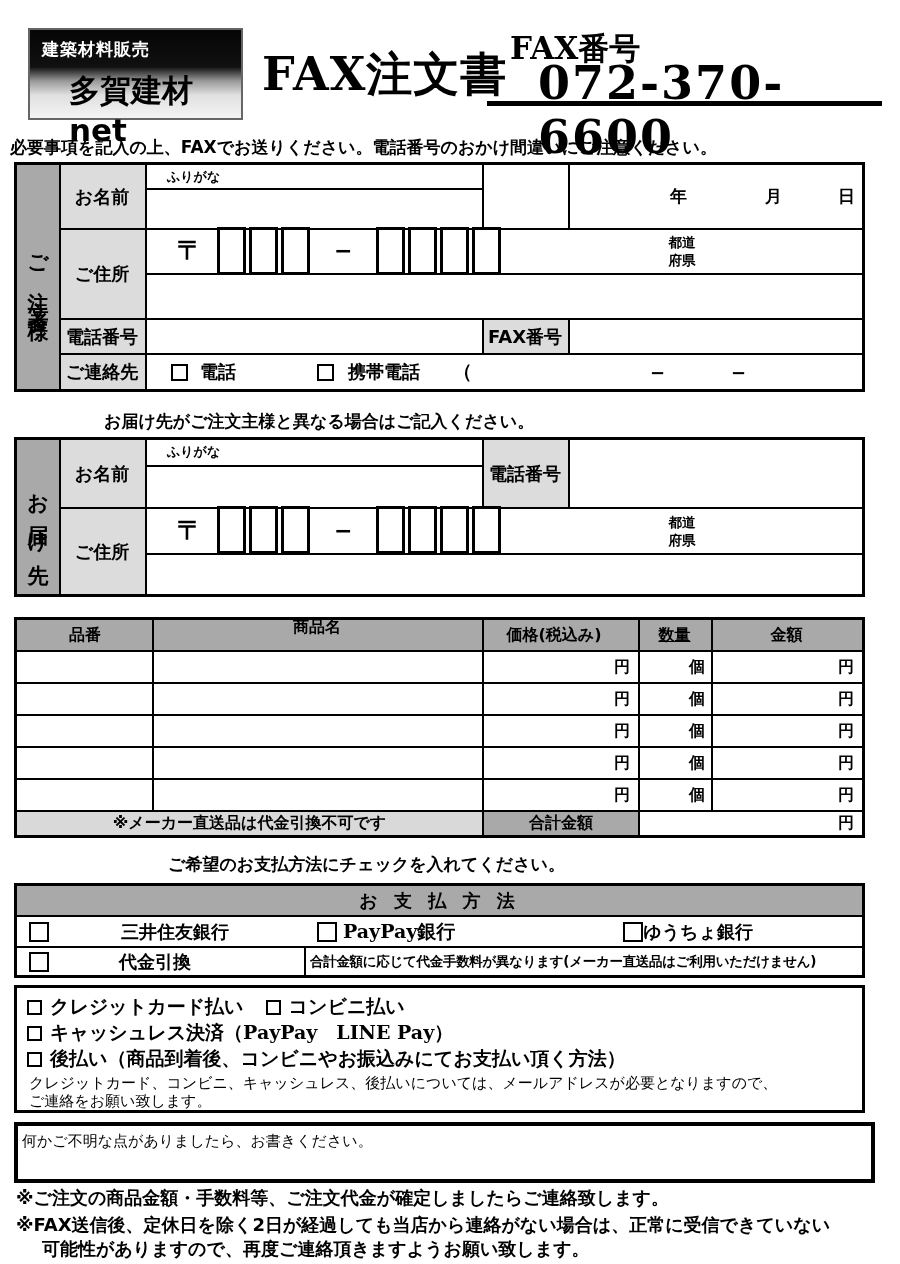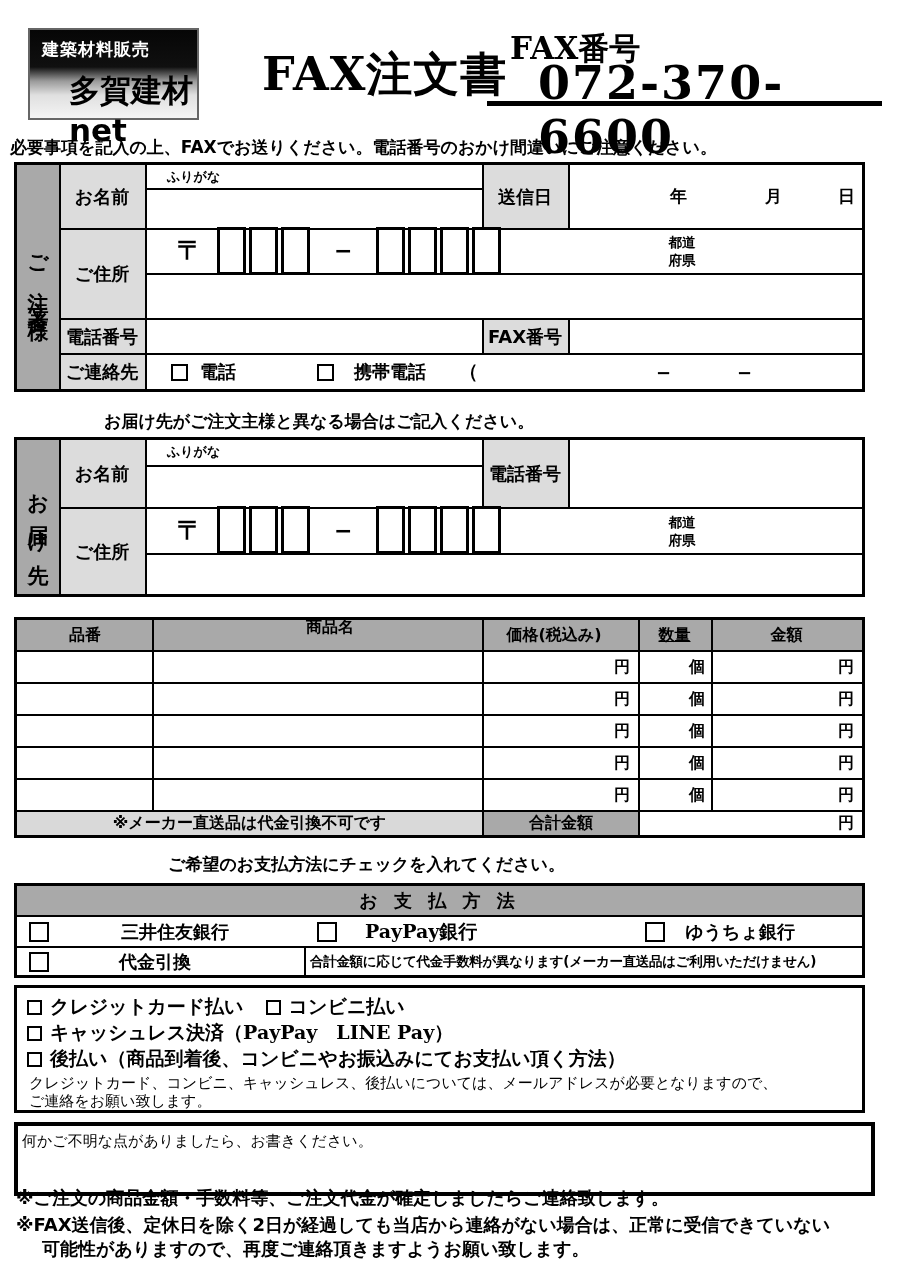--- a/index.html
+++ b/index.html
@@ -32,21 +32,21 @@
   .unit{font-weight:bold;font-size:16px;}
   .hdrcell{position:absolute;display:flex;align-items:center;justify-content:center;font-weight:bold;font-size:16px;}
   .optline{display:flex;align-items:center;gap:8px;font-size:19px;font-weight:600;
            font-family:"DejaVu Serif","Liberation Serif",serif;}
   .note-sm{font-size:15px;font-family:"DejaVu Serif","Liberation Serif",serif;}
   .fnote{position:absolute;font-weight:bold;font-size:18px;white-space:nowrap;}
 </style>
 </head>
 <body>
 
-<div class="abs" style="left:28px;top:28px;width:171px;height:92px;border:2px solid #666;box-sizing:border-box;
+<div class="abs" style="left:28px;top:28px;width:215px;height:92px;border:2px solid #666;box-sizing:border-box;
             background:linear-gradient(180deg,#060606 0%,#101010 42%,#9a9a9a 58%,#e0e0e0 74%,#f4f4f4 100%);">
   <div class="abs b" style="left:12px;top:8px;font-size:17px;color:#fff;letter-spacing:1px;">建築材料販売</div>
   <div class="abs b" style="left:8px;top:40px;font-size:31px;color:#000;margin-left:31px;">多賀建材net</div>
 </div>
 
 <div class="abs b serif" style="left:262px;top:44px;font-size:46px;letter-spacing:1px;">FAX注文書</div>
 
 <div class="abs b serif" style="left:510px;top:28px;font-size:31px;">FAX番号</div>
 <div class="abs b serif" style="left:538px;top:56px;font-size:46px;letter-spacing:2px;">072-370-6600</div>
 <div class="line" style="left:487px;top:101px;width:395px;height:5px;"></div>
@@ -70,21 +70,20 @@
 
   <div class="lbl" style="left:42px;top:0;width:86px;height:63px;">お名前</div>
   <div class="lbl" style="left:42px;top:65px;width:86px;height:88px;">ご住所</div>
   <div class="lbl" style="left:42px;top:155px;width:86px;height:33px;">電話番号</div>
   <div class="lbl" style="left:42px;top:190px;width:86px;height:34px;">ご連絡先</div>
 
   <div class="abs b" style="left:150px;top:3px;font-size:13px;">ふりがな</div>
   <div class="abs" style="left:130px;top:0;width:335px;height:23px;"></div>
   <div class="abs" style="left:130px;top:25px;width:335px;height:38px;"></div>
 
-  <div class="graycell" style="left:465px;top:0;width:86px;height:63px;">送信日</div>
   <div class="line" style="left:465px;top:0;width:2px;height:63px;"></div>
   <div class="line" style="left:551px;top:0;width:2px;height:63px;"></div>
   <div class="flexl abs b" style="left:553px;top:0;width:292px;height:63px;font-size:17px;">
     <span style="margin-left:100px;">年</span>
     <span style="margin-left:78px;">月</span>
     <span style="margin-left:56px;">日</span>
   </div>
 
   <div class="flexl abs" style="left:130px;top:63px;width:715px;height:45px;">
     <span class="b" style="margin-left:30px;font-size:26px;">〒</span>
@@ -110,21 +109,21 @@
   <div class="abs" style="left:130px;top:155px;width:335px;height:33px;"></div>
   <div class="graycell" style="left:465px;top:155px;width:86px;height:33px;">FAX番号</div>
   <div class="line" style="left:465px;top:155px;width:2px;height:33px;"></div>
   <div class="line" style="left:551px;top:155px;width:2px;height:33px;"></div>
   <div class="abs" style="left:553px;top:155px;width:292px;height:33px;"></div>
 
   <div class="flexl abs" style="left:130px;top:190px;width:715px;height:34px;">
     <span class="cb cb17" style="margin-left:24px;"></span>
     <span class="b" style="margin-left:12px;font-size:18px;">電話</span>
     <span class="cb cb17" style="margin-left:81px;"></span>
-    <span class="b" style="margin-left:20px;font-size:18px;">携帯電話</span>
+    <span class="b" style="margin-left:14px;font-size:18px;">携帯電話</span>
     <span class="b" style="margin-left:33px;font-size:19px;">（</span>
     <span class="b" style="margin-left:178px;font-size:18px;">−</span>
     <span class="b" style="margin-left:66px;font-size:18px;">−</span>
   </div>
 </div>
 
 <div class="abs b" style="left:104px;top:410px;font-size:17px;white-space:nowrap;">お届け先がご注文主様と異なる場合はご記入ください。</div>
 
 <div class="tbl" style="left:14px;top:437px;width:851px;height:160px;">
   <div class="strip" style="left:0;top:0;width:42px;height:154px;">
@@ -163,21 +162,21 @@
       <span>都道</span><br>
       <span>府県</span>
     </span>
   </div>
   <div class="abs" style="left:130px;top:115px;width:715px;height:39px;"></div>
 </div>
 
 <div class="tbl" style="left:14px;top:617px;width:851px;height:221px;">
   <div class="abs" style="left:0;top:0;width:845px;height:30px;background:#a9a9a9;"></div>
   <div class="hdrcell" style="left:0;top:0;width:136px;height:30px;">品番</div>
-  <div class="hdrcell" style="left:148px;top:0;width:330px;height:14px;">商品名</div>
+  <div class="hdrcell" style="left:135px;top:0;width:330px;height:14px;">商品名</div>
   <div class="hdrcell" style="left:465px;top:0;width:144px;height:30px;">価格(税込み)</div>
   <div class="hdrcell" style="left:621px;top:0;width:73px;height:30px;text-decoration:underline;">数量</div>
   <div class="hdrcell" style="left:694px;top:0;width:151px;height:30px;">金額</div>
 
   <div class="line" style="left:0;top:30px;width:845px;height:2px;"></div>
   <div class="line" style="left:0;top:62px;width:845px;height:2px;"></div>
   <div class="line" style="left:0;top:94px;width:845px;height:2px;"></div>
   <div class="line" style="left:0;top:126px;width:845px;height:2px;"></div>
   <div class="line" style="left:0;top:158px;width:845px;height:2px;"></div>
   <div class="line" style="left:0;top:190px;width:845px;height:2px;"></div>
@@ -223,23 +222,23 @@
 <div class="abs b" style="left:168px;top:853px;font-size:17px;white-space:nowrap;">ご希望のお支払方法にチェックを入れてください。</div>
 
 <div class="tbl" style="left:14px;top:883px;width:851px;height:95px;">
   <div class="flexc abs b" style="left:0;top:0;width:845px;height:29px;background:#a9a9a9;font-size:18px;letter-spacing:5px;">お 支 払 方 法</div>
   <div class="line" style="left:0;top:29px;width:845px;height:2px;"></div>
   <div class="line" style="left:0;top:60px;width:845px;height:2px;"></div>
   <div class="flexl abs" style="left:0;top:31px;width:845px;height:29px;">
     <span class="cb cb20" style="margin-left:12px;"></span>
     <span class="b" style="margin-left:72px;font-size:18px;">三井住友銀行</span>
     <span class="cb cb20" style="margin-left:88px;"></span>
-    <span class="b serif" style="margin-left:28px;font-size:19px;">PayPay銀行</span>
+    <span class="b serif" style="margin-left:6px;font-size:19px;">PayPay銀行</span>
     <span class="cb cb20" style="margin-left:168px;"></span>
-    <span class="b" style="margin-left:20px;font-size:18px;">ゆうちょ銀行</span>
+    <span class="b" style="font-size:18px;">ゆうちょ銀行</span>
   </div>
   <div class="line" style="left:287px;top:60px;width:2px;height:29px;"></div>
   <div class="flexl abs b" style="left:289px;top:62px;width:556px;height:27px;font-size:13.5px;letter-spacing:-0.3px;padding-left:4px;box-sizing:border-box;white-space:nowrap;">合計金額に応じて代金手数料が異なります(メーカー直送品はご利用いただけません)</div>
   <div class="flexl abs" style="left:0;top:62px;width:287px;height:27px;">
     <span class="cb cb20" style="margin-left:12px;"></span>
     <span class="b" style="margin-left:70px;font-size:18px;">代金引換</span>
   </div>
 </div>
 
 <div class="tbl" style="left:14px;top:985px;width:851px;height:128px;">
@@ -254,19 +253,19 @@
     <span>キャッシュレス決済（PayPay　LINE Pay）</span>
   </div>
   <div class="optline abs" style="left:10px;top:58px;">
     <span class="cb cb15"></span>
     <span>後払い（商品到着後、コンビニやお振込みにてお支払い頂く方法）</span>
   </div>
   <div class="abs note-sm" style="left:12px;top:86px;white-space:nowrap;">クレジットカード、コンビニ、キャッシュレス、後払いについては、メールアドレスが必要となりますので、</div>
   <div class="abs note-sm" style="left:12px;top:104px;white-space:nowrap;">ご連絡をお願い致します。</div>
 </div>
 
-<div class="abs" style="left:14px;top:1122px;width:861px;height:74px;border:4px solid #000;box-sizing:border-box;padding-left:38px;">
+<div class="abs" style="left:14px;top:1122px;width:861px;height:61px;border:4px solid #000;box-sizing:border-box;padding-left:38px;">
   <div class="abs note-sm" style="left:4px;top:6px;white-space:nowrap;">何かご不明な点がありましたら、お書きください。</div>
 </div>
 
 <div class="fnote" style="left:16px;top:1186px;">※ご注文の商品金額・手数料等、ご注文代金が確定しましたらご連絡致します。</div>
 <div class="fnote" style="left:16px;top:1213px;">※FAX送信後、定休日を除く2日が経過しても当店から連絡がない場合は、正常に受信できていない</div>
 <div class="fnote" style="left:42px;top:1237px;">可能性がありますので、再度ご連絡頂きますようお願い致します。</div>
 
 </body></html>

